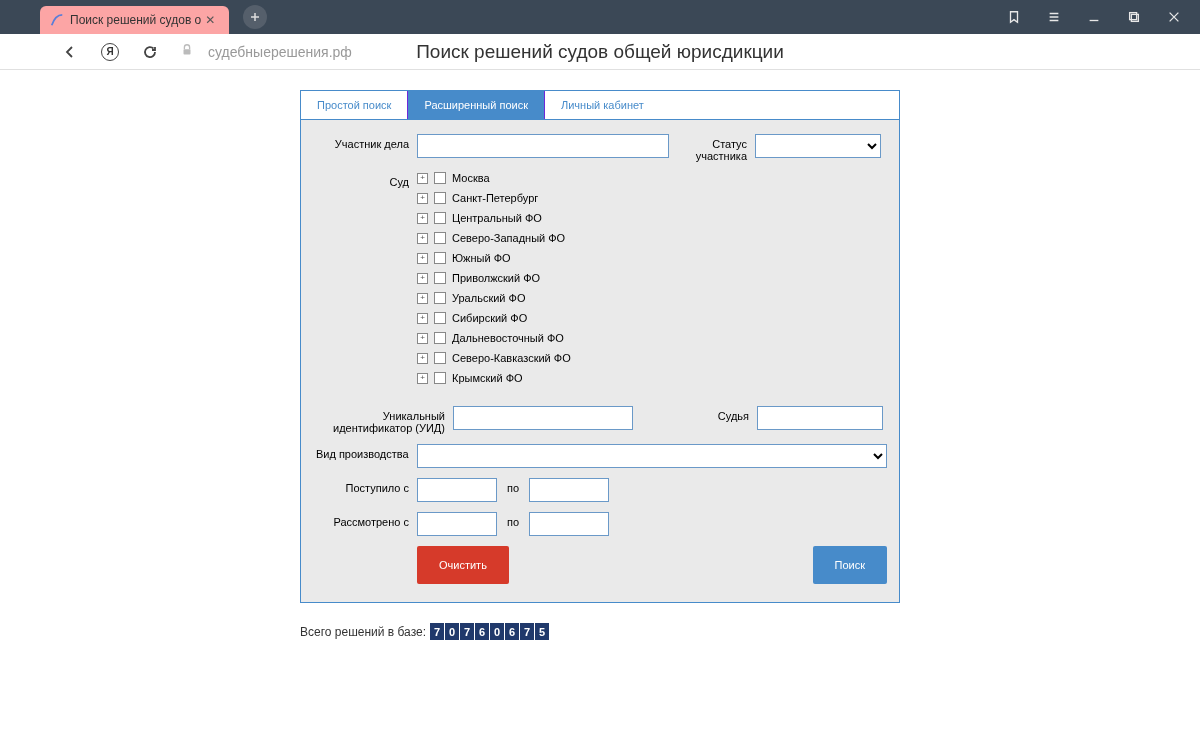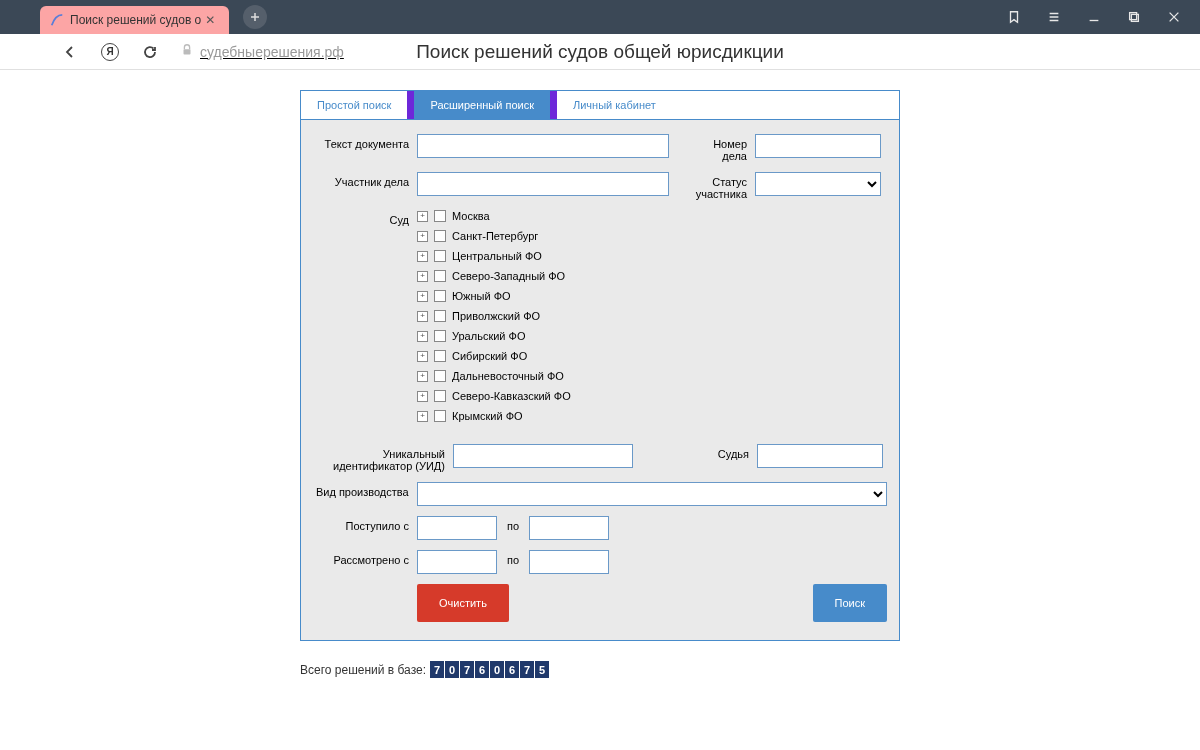--- a/index.html
+++ b/index.html
@@ -16,31 +16,31 @@
   .window-controls { position: absolute; right: 0; top: 0; display: flex; height: 100%; align-items: center; padding-right: 8px; gap: 4px; }
   .win-ctrl { width: 36px; height: 28px; display: flex; align-items: center; justify-content: center; cursor: pointer; }
   .win-ctrl svg { width: 14px; height: 14px; stroke: #e8e8e8; fill: none; stroke-width: 1.5; }
 
   
   .toolbar { height: 36px; display: flex; align-items: center; padding: 0 16px; border-bottom: 1px solid #e0e0e0; position: relative; }
   .toolbar-left { display: flex; align-items: center; gap: 20px; margin-left: 44px; }
   .tool-btn { width: 20px; height: 20px; display: flex; align-items: center; justify-content: center; cursor: pointer; color: #333; }
   .tool-btn svg { width: 16px; height: 16px; fill: none; stroke: #444; stroke-width: 1.8; }
   .circle-y { width: 18px; height: 18px; border: 1.5px solid #444; border-radius: 50%; display: flex; align-items: center; justify-content: center; font-size: 10px; font-weight: bold; color: #333; }
-  .url-area { display: flex; align-items: center; margin-left: 20px; gap: 6px; text-decoration: underline; }
+  .url-area { display: flex; align-items: center; margin-left: 20px; gap: 14px; }
   .lock-icon { color: #999; }
   .url-text { color: #999; font-size: 14px; }
   .page-title { position: absolute; left: 50%; transform: translateX(-50%); font-size: 19px; color: #333; }
 
   
   .content-wrap { padding: 20px 0 40px 0; display: flex; justify-content: center; }
   .page { width: 600px; }
   .tabs-nav { display: flex; border: 1px solid #478bca; overflow: hidden; }
   .nav-tab { padding: 8px 16px; font-size: 11px; color: #478bca; cursor: pointer; background: #fff; }
-  .nav-tab + .nav-tab { border-left: 7px solid #6d28d9; }
+  .nav-tab + .nav-tab { border-left: 1px solid #6d28d9; }
   .nav-tab.active { background: #478bca; color: #fff; }
   .panel { background: #eaeaea; border: 1px solid #478bca; border-top: none; padding: 14px 12px 18px; }
 
   .form-row { display: flex; align-items: flex-start; margin-bottom: 10px; }
   .label-col { width: 104px; text-align: right; font-size: 11px; color: #000; padding-right: 8px; padding-top: 4px; }
   .label-col2 { width: 104px; text-align: right; font-size: 11px; color: #000; padding-right: 8px; padding-top: 4px; }
   .input-std { height: 24px; border: 1px solid #6a99c8; background: #fff; font-size: 12px; padding: 0 6px; }
   .input-wide { width: 252px; }
   .two-col { display: flex; gap: 20px; }
   .col { display: flex; align-items: flex-start; }
@@ -148,30 +148,20 @@
 
 <div class="content-wrap">
   <div class="page">
     <div class="tabs-nav">
       <div class="nav-tab">Простой поиск</div>
       <div class="nav-tab active">Расширенный поиск</div>
       <div class="nav-tab">Личный кабинет</div>
     </div>
     <div class="panel">
 
-      <div class="form-row two-col">
-        <div class="col">
-          <div class="label-col">Текст документа</div>
-          <input class="input-std input-wide" style="">
-        </div>
-        <div class="col">
-          <div class="label-col2" style="width:66px">Номер дела</div>
-          <input class="input-std input-med" style="">
-        </div>
-      </div>
 
       <div class="form-row two-col">
         <div class="col">
           <div class="label-col">Участник дела</div>
           <input class="input-std input-wide" style="">
         </div>
         <div class="col">
           <div class="label-col2" style="width:66px">Статус участника</div>
           <select class="sel sel-med"></select>
         </div>

